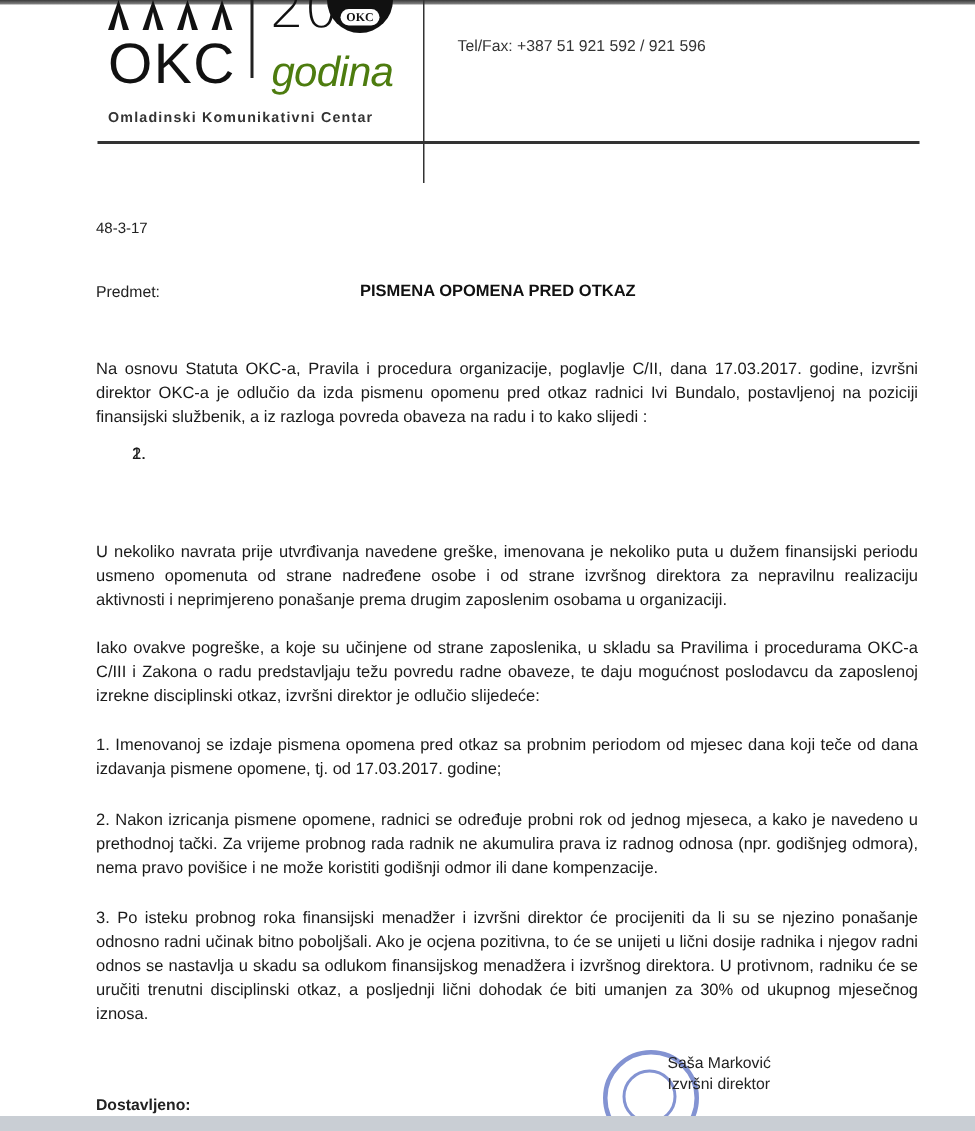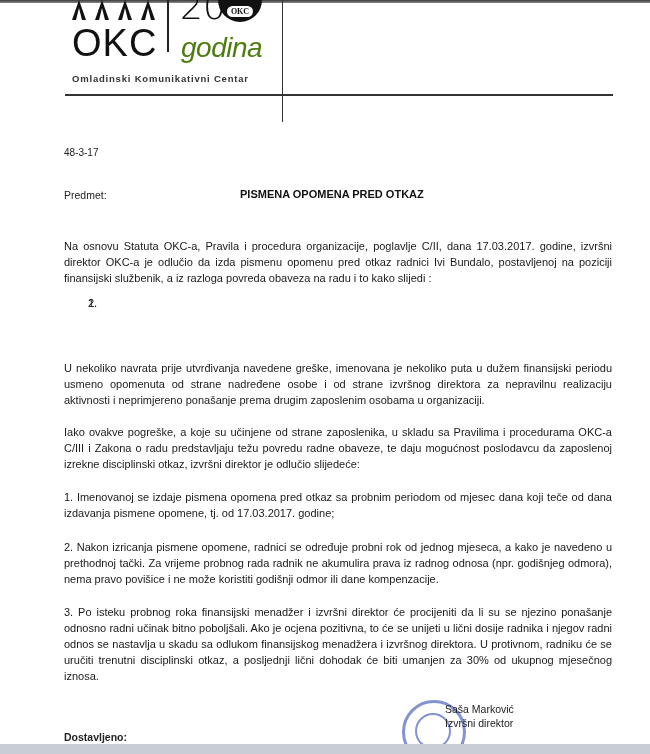--- a/index.html
+++ b/index.html
@@ -69,20 +69,21 @@
   <div class="logo-sub">Omladinski Komunikativni Centar</div>
   <div class="logo-divider"></div>
   <div class="logo-twenty">20</div>
   <div class="logo-badge">
       <span>OKC</span>
     </div>
   <div class="logo-godina">godina</div>
   <div class="header-vline"></div>
   <div class="header-hline"></div>
   <div class="address">
+    <div>Tel/Fax: +387 51 921 592 / 921 596</div>
   </div>
 </div>
 
 <div class="doc-number">48-3-17</div>
 <div class="subject-label">Predmet:</div>
 <div class="subject-title">PISMENA OPOMENA PRED OTKAZ</div>
 
 <div class="p" style="top:238px">Na osnovu  Statuta OKC-a, Pravila i procedura organizacije, poglavlje C/II, dana 17.03.2017. godine, izvršni direktor OKC-a je odlučio da izda pismenu opomenu pred otkaz radnici Ivi Bundalo, postavljenoj na poziciji finansijski službenik, a iz razloga povreda obaveza na radu i to kako slijedi :</div>
 
 <ul class="list" style="top:295px">

